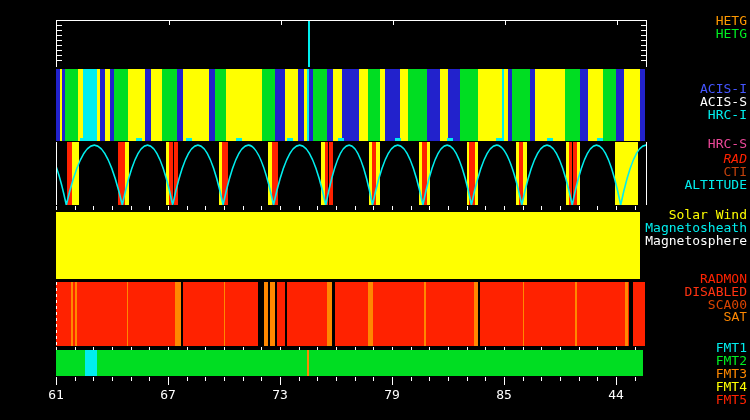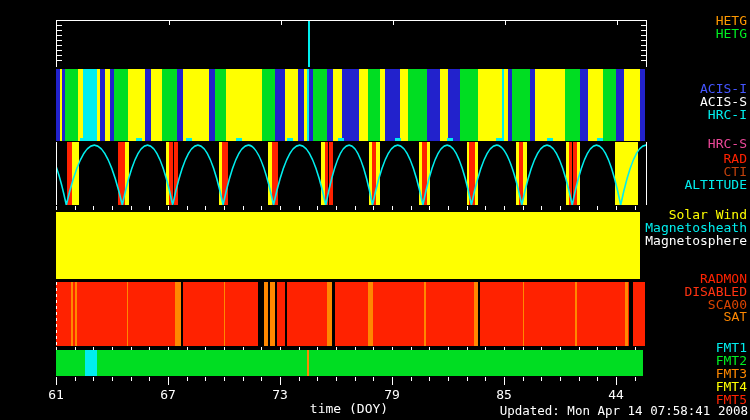--- a/index.html
+++ b/index.html
@@ -289,31 +289,29 @@
       <div class="tick" style="left: 560.01px; top: 377px; height: 8px;"></div>
       <div class="ticklabel" style="left: 540.01px; top: 387px;">44</div>
     </div>
   <div id="legend">
       <div class="legend-label" style="top: 13px; color: rgb(255, 153, 0);">HETG</div>
       <div class="legend-label" style="top: 26px; color: rgb(0, 238, 34);">HETG</div>
       <div class="legend-label" style="top: 81px; color: rgb(68, 85, 255);">ACIS-I</div>
       <div class="legend-label" style="top: 94px; color: rgb(255, 255, 255);">ACIS-S</div>
       <div class="legend-label" style="top: 107px; color: rgb(0, 238, 238);">HRC-I</div>
       <div class="legend-label" style="top: 120px; color: #ec4899; margin-top: 16px;">HRC-S</div>
-      <div class="legend-label" style="top: 151px; color: rgb(255, 34, 0);">RAD</div>
+      <div class="legend-label" style="top: 151px; color: rgb(255, 34, 0); font-style: italic;">RAD</div>
       <div class="legend-label" style="top: 164px; color: #c2410c;">CTI</div>
       <div class="legend-label" style="top: 177px; color: rgb(0, 238, 238);">ALTITUDE</div>
       <div class="legend-label" style="top: 207px; color: rgb(255, 255, 0);">Solar Wind</div>
       <div class="legend-label" style="top: 220px; color: rgb(0, 238, 238); padding-left: 21px;">Magnetosheath</div>
       <div class="legend-label" style="top: 233px; color: rgb(255, 255, 255);">Magnetosphere</div>
       <div class="legend-label" style="top: 271px; color: rgb(255, 34, 0);">RADMON</div>
       <div class="legend-label" style="top: 284px; color: rgb(255, 51, 17);">DISABLED</div>
       <div class="legend-label" style="top: 297px; color: rgb(221, 68, 0);">SCA00</div>
       <div class="legend-label" style="top: 310px; color: rgb(255, 136, 0); font-family: Liberation Mono, monospace;">SAT</div>
       <div class="legend-label" style="top: 340px; color: rgb(0, 238, 238);">FMT1</div>
       <div class="legend-label" style="top: 353px; color: rgb(0, 238, 34);">FMT2</div>
       <div class="legend-label" style="top: 366px; color: rgb(255, 136, 0);">FMT3</div>
       <div class="legend-label" style="top: 379px; color: rgb(255, 255, 0);">FMT4</div>
       <div class="legend-label" style="top: 392px; color: rgb(255, 34, 0);">FMT5</div>
     </div>
-  <div id="xlabel">time (DOY)</div>
-  <div id="updated">Updated: Mon Apr 14 07:58:41 2008</div>
 </div>
 
 </body></html>

